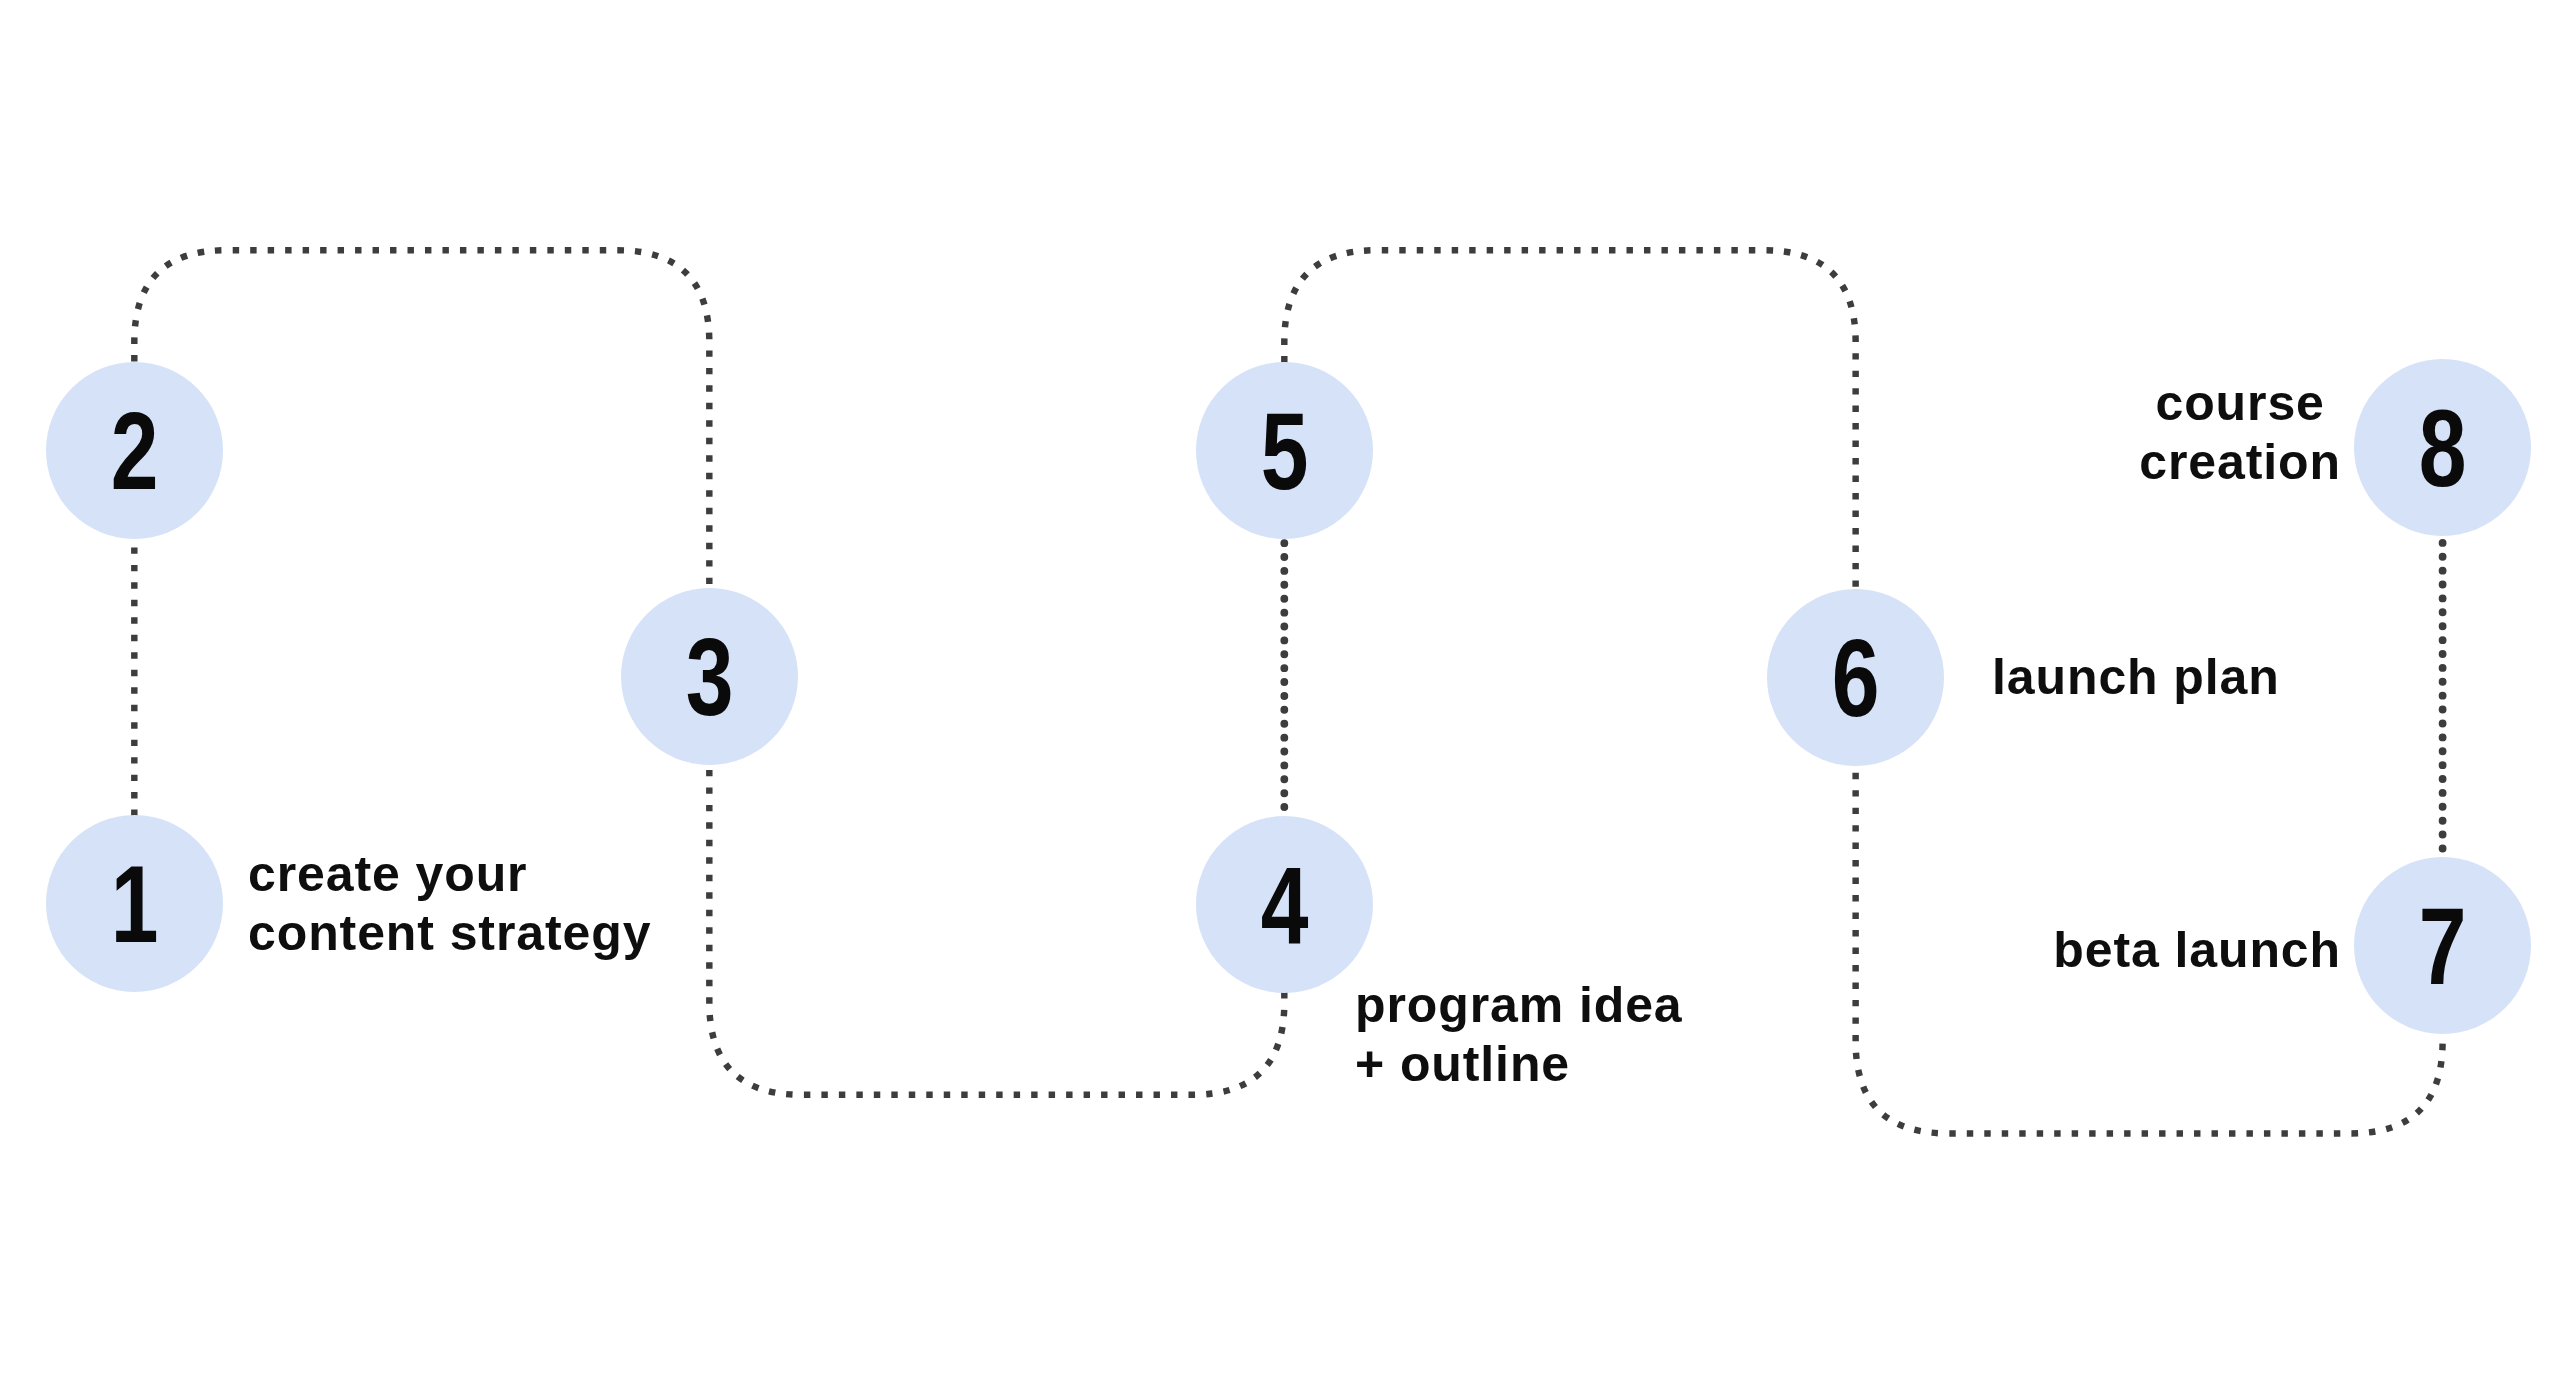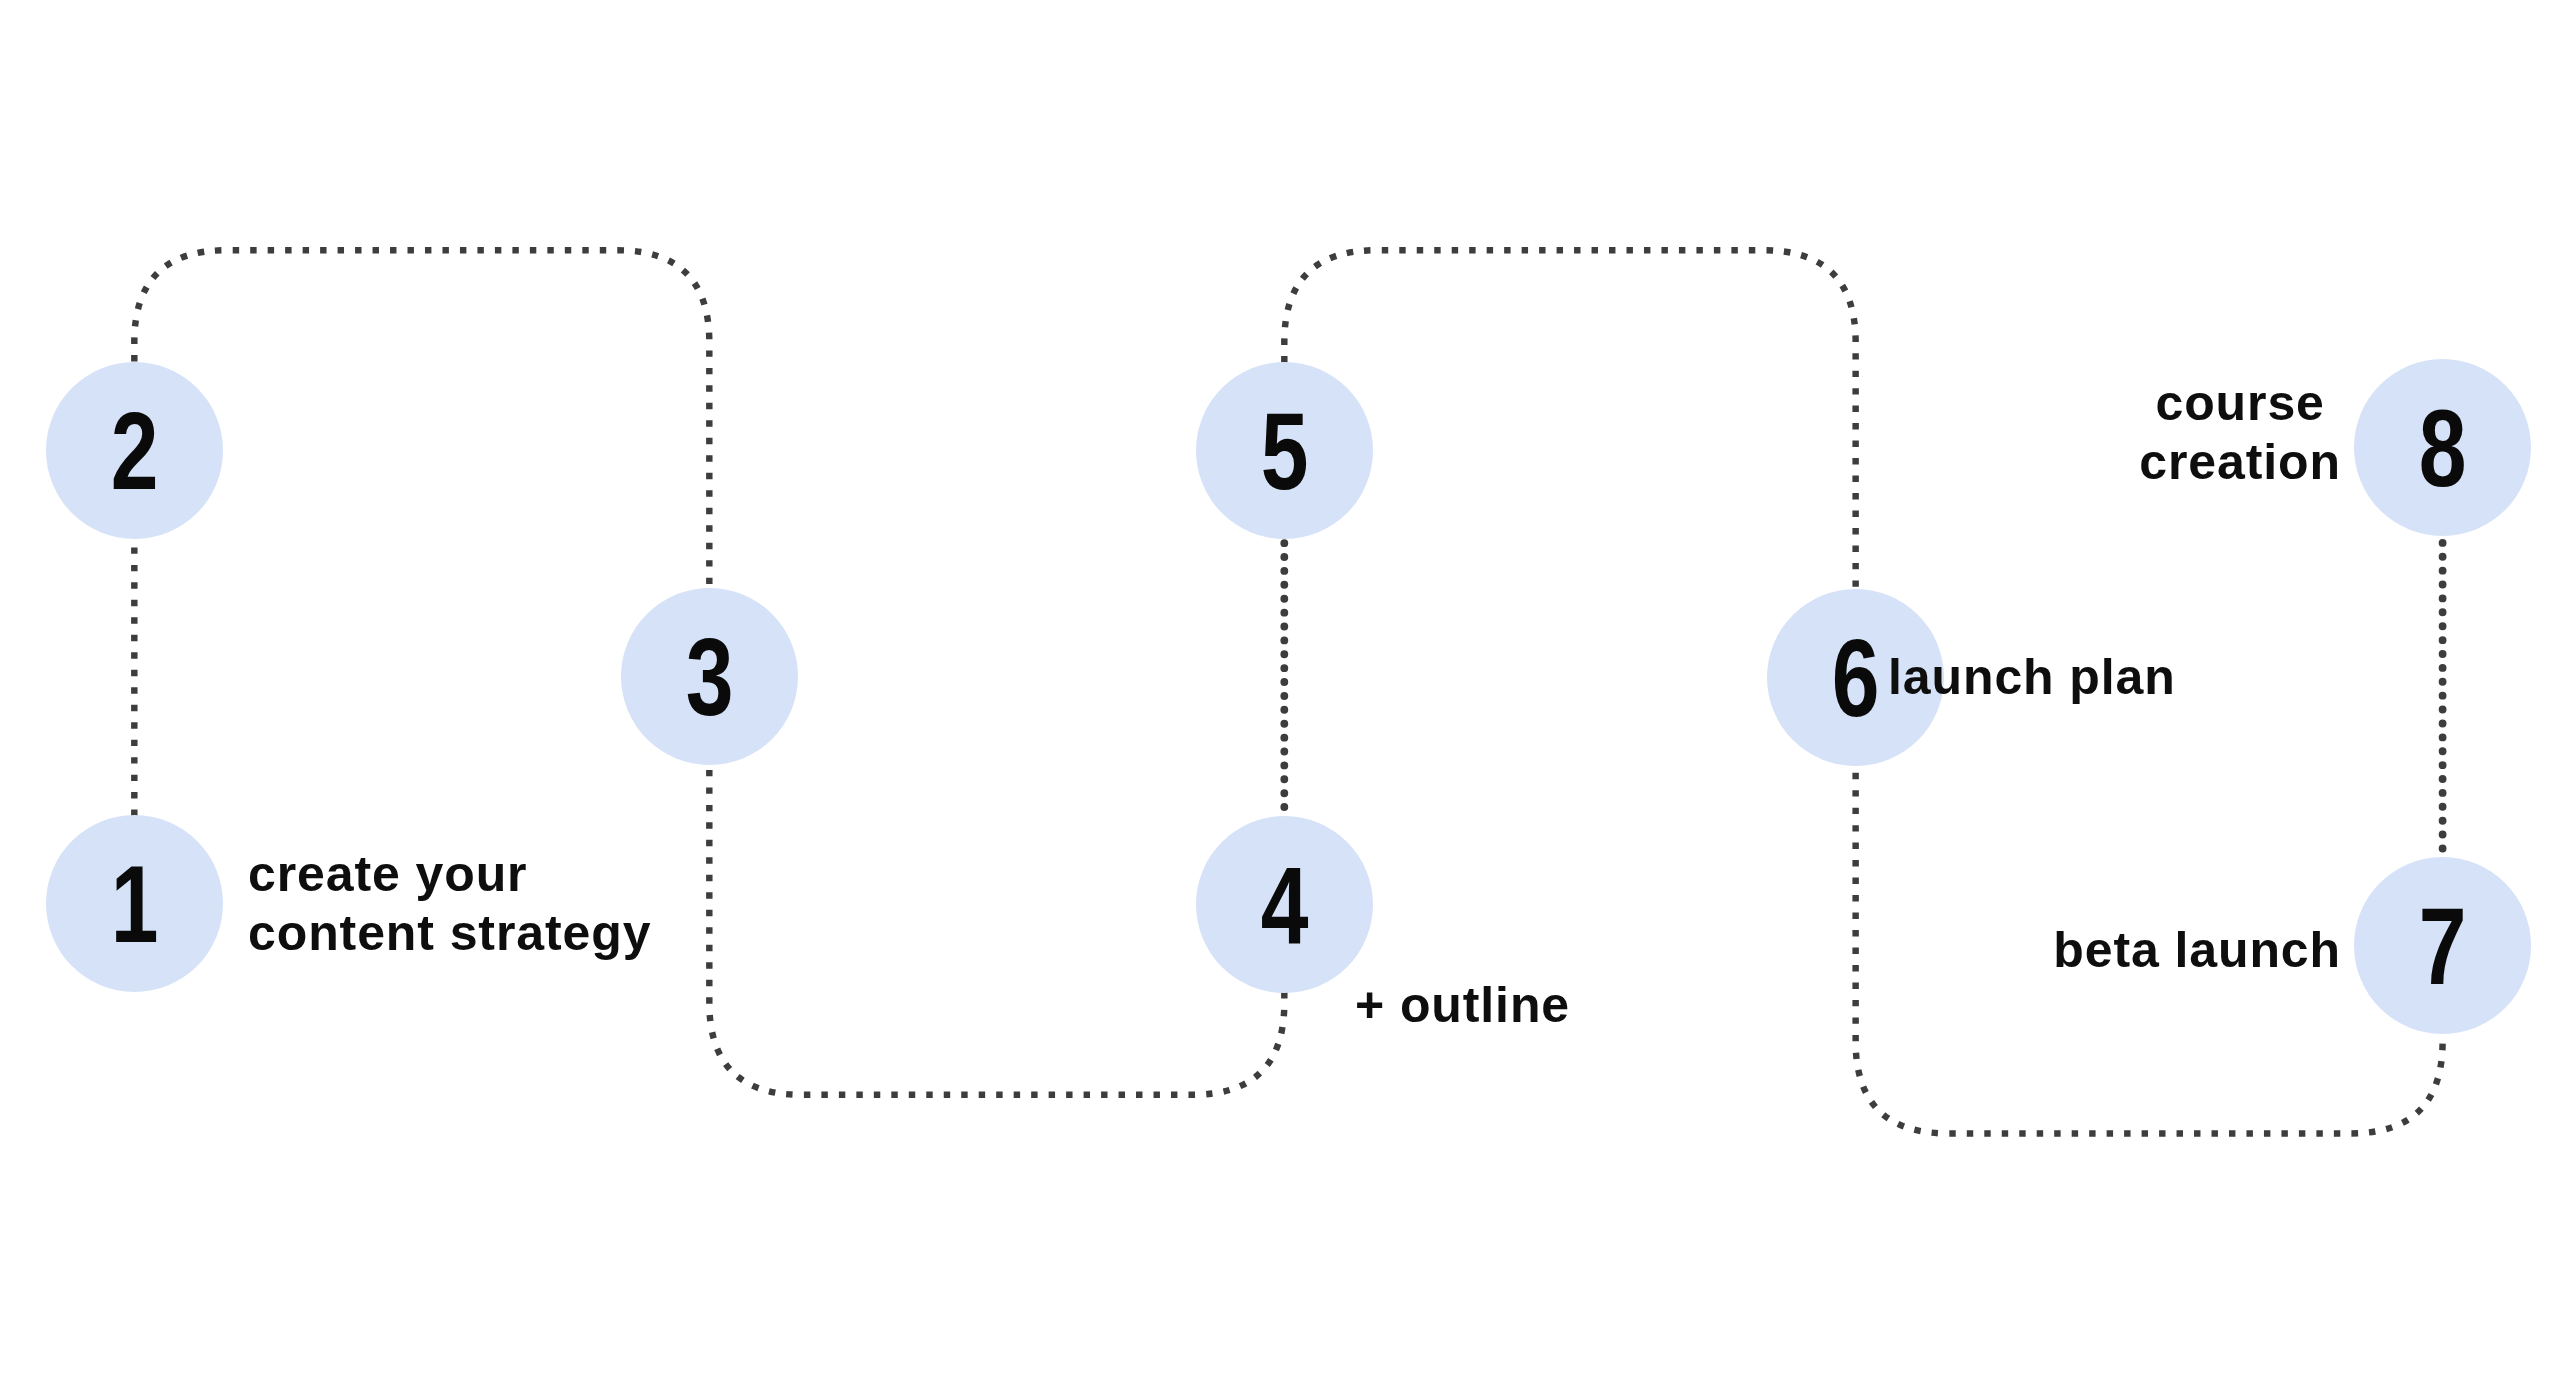--- a/index.html
+++ b/index.html
@@ -32,21 +32,21 @@
   .label span{display:block;}
   .label span:empty{display:none;}
   
   .c1{left:46px;top:815px}   .c2{left:46px;top:362px}
   .c3{left:621px;top:588px}  .c4{left:1196px;top:816px}
   .c5{left:1196px;top:362px} .c6{left:1767px;top:589px}
   .c7{left:2354px;top:857px} .c8{left:2354px;top:359px}
   
   .l1{left:248px;top:845px}  .l2{left:248px;top:391px}
   .l3{left:833px;top:617px}  .l4{left:1355px;top:976px}
-  .l5{left:1419px;top:420px} .l6{left:1888px;top:648px}
+  .l5{left:1419px;top:420px} .l6{left:1992px;top:648px}
   .l7{right:235px;top:921px;text-align:left}
   .l8{right:235px;top:374px;text-align:center}
 </style>
 </head>
 <body>
 
 <div class="canvas">
 
   <svg class="flow" width="2576" height="1380" viewBox="0 0 2800 1500">
 
@@ -82,20 +82,21 @@
   </div>
   <div class="circle c8">
     <span class="num">8</span>
   </div>
 
   <div class="label l1">
     <span>create your</span>
     <span>content strategy</span>
   </div>
   <div class="label l4">
+    <span>program idea</span>
     <span>+ outline</span>
   </div>
   <div class="label l6">
     <span>launch plan</span>
 
   </div>
   <div class="label l7">
     <span>beta launch</span>
 
   </div>

